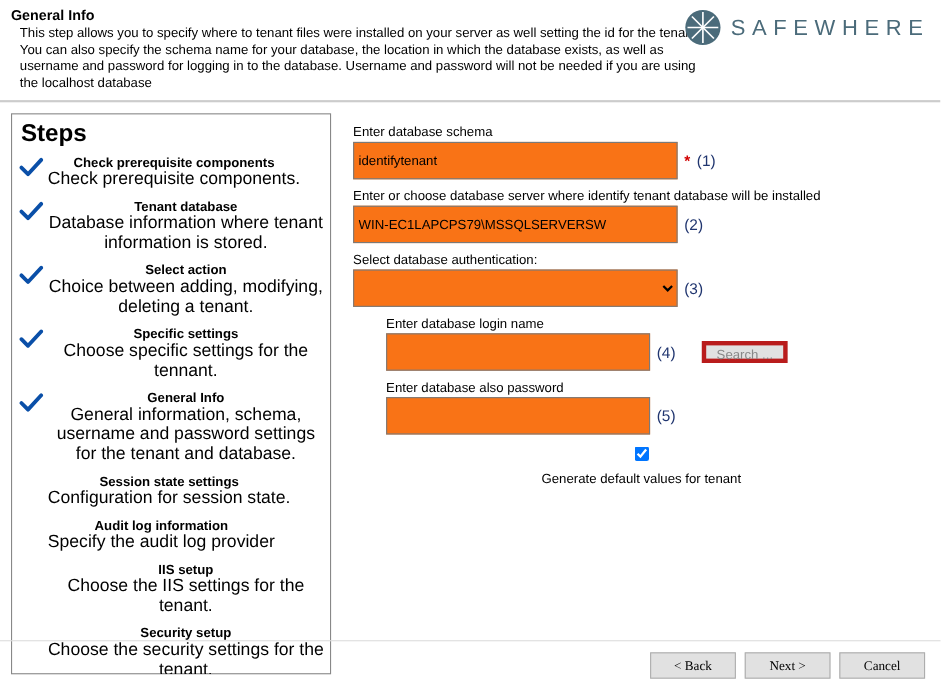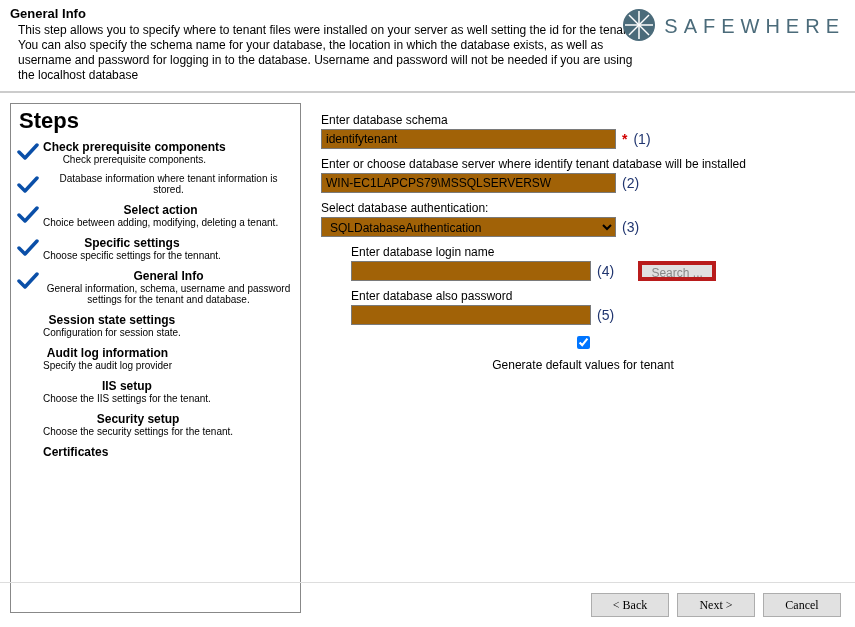--- a/index.html
+++ b/index.html
@@ -86,45 +86,45 @@
     flex-shrink: 0;
     display: flex;
     align-items: flex-start;
     padding-top: 2px;
   }
   .step-text .st-title {
     font-weight: bold;
     font-size: 12px;
   }
   .step-text .st-desc {
-    font-size: 10px;
+    font-size: 16px;
     color: #000;
   }
   .form-panel {
     flex: 1;
     padding-top: 4px;
   }
   .form-label {
     font-size: 12px;
     margin-top: 6px;
   }
   .row {
     display: flex;
     align-items: center;
     gap: 6px;
     margin-top: 2px;
     margin-bottom: 8px;
   }
   .input, .select {
     font-family: Tahoma, Arial, sans-serif;
     font-size: 12px;
-    padding: 2px 4px;
+    padding: 16px 4px;
     height: 20px;
     border: 1px solid #7a7a7a;
-    background: #a16207;
+    background: #f97316;
     box-sizing: border-box;
   }
   .input.wide { width: 295px; }
   .select.wide { width: 295px; }
   .input.sm { width: 240px; }
   .star { color: #d10000; font-weight: bold; font-size: 14px; }
   .hint { color: #20356f; font-size: 14px; }
   .indent { margin-left: 30px; }
   .search-btn {
     font-family: Tahoma, Arial, sans-serif;
@@ -205,20 +205,21 @@
               <div class="st-desc">Check prerequisite components.</div>
             </div>
           </div>
           <div class="step-item">
             <div class="step-check">
               <svg width="22" height="20" viewBox="0 0 22 20">
                 <path d="M2 10 L8 16 L20 3" stroke="#0a4fa8" stroke-width="3.5" fill="none" stroke-linecap="round" stroke-linejoin="round"></path>
               </svg>
             </div>
             <div class="step-text">
+              <div class="st-title">Tenant database</div>
               <div class="st-desc">Database information where tenant information is stored.</div>
             </div>
           </div>
           <div class="step-item">
             <div class="step-check">
               <svg width="22" height="20" viewBox="0 0 22 20">
                 <path d="M2 10 L8 16 L20 3" stroke="#0a4fa8" stroke-width="3.5" fill="none" stroke-linecap="round" stroke-linejoin="round"></path>
               </svg>
             </div>
             <div class="step-text">

